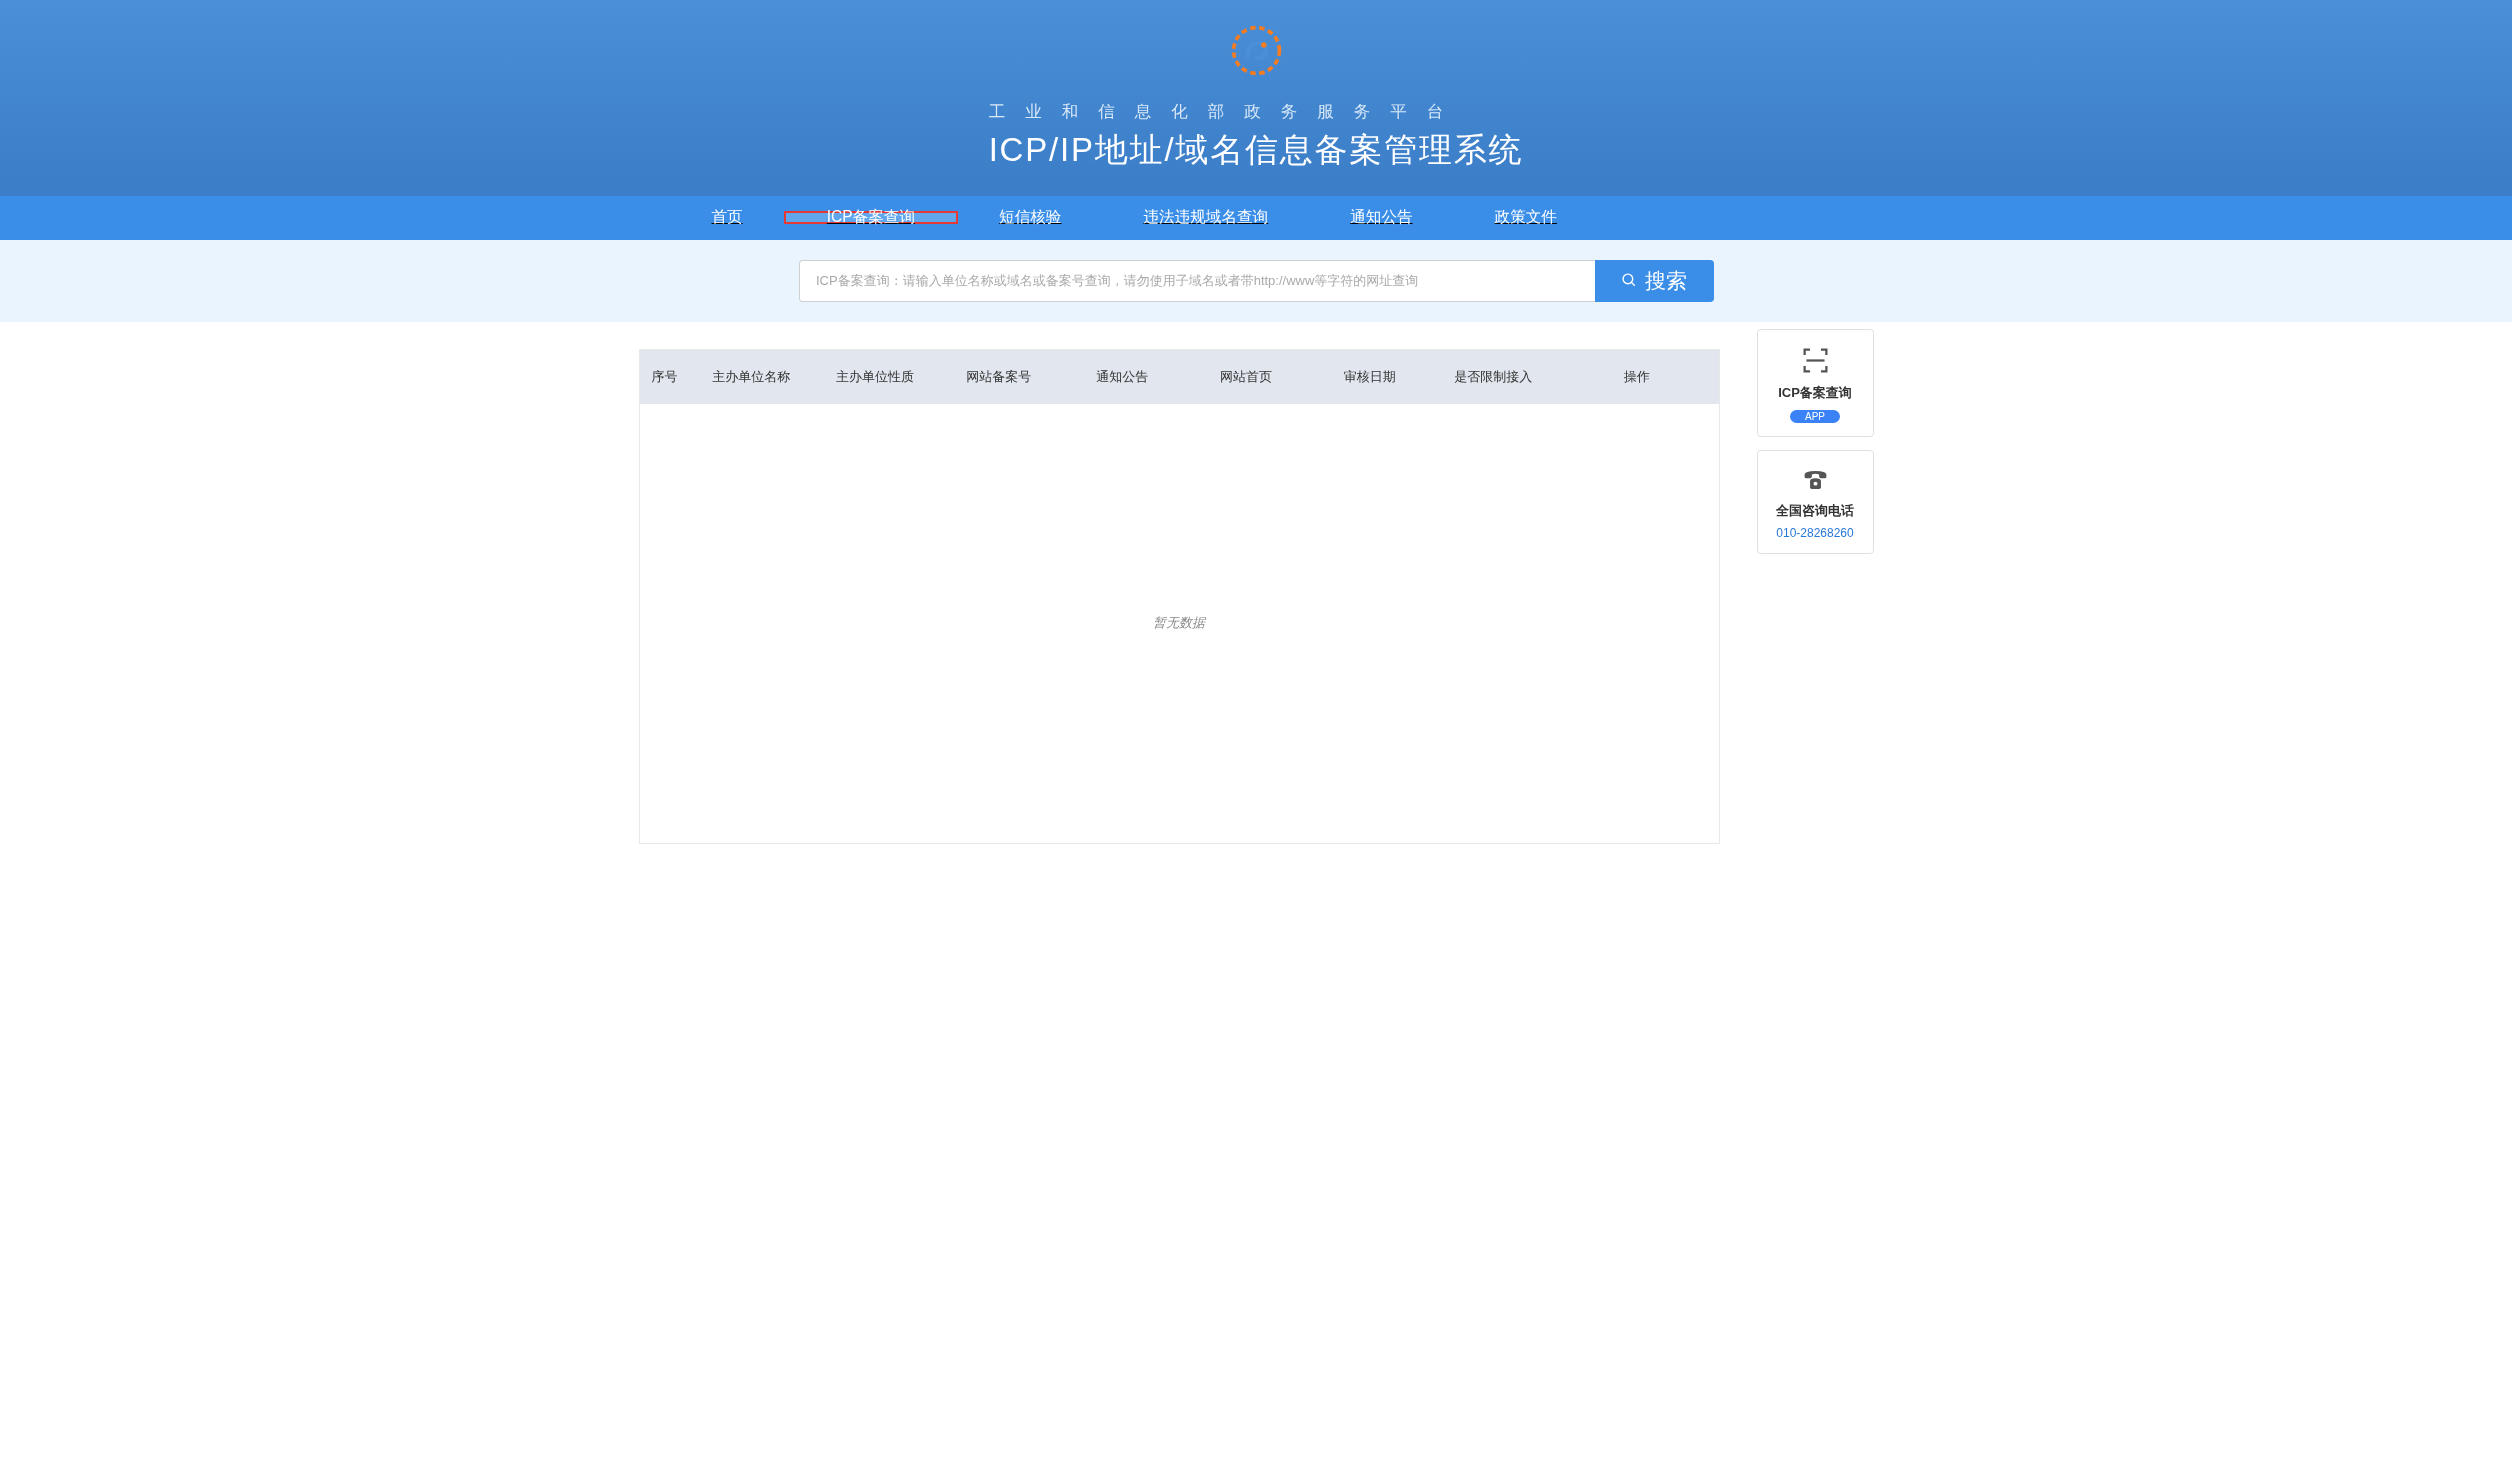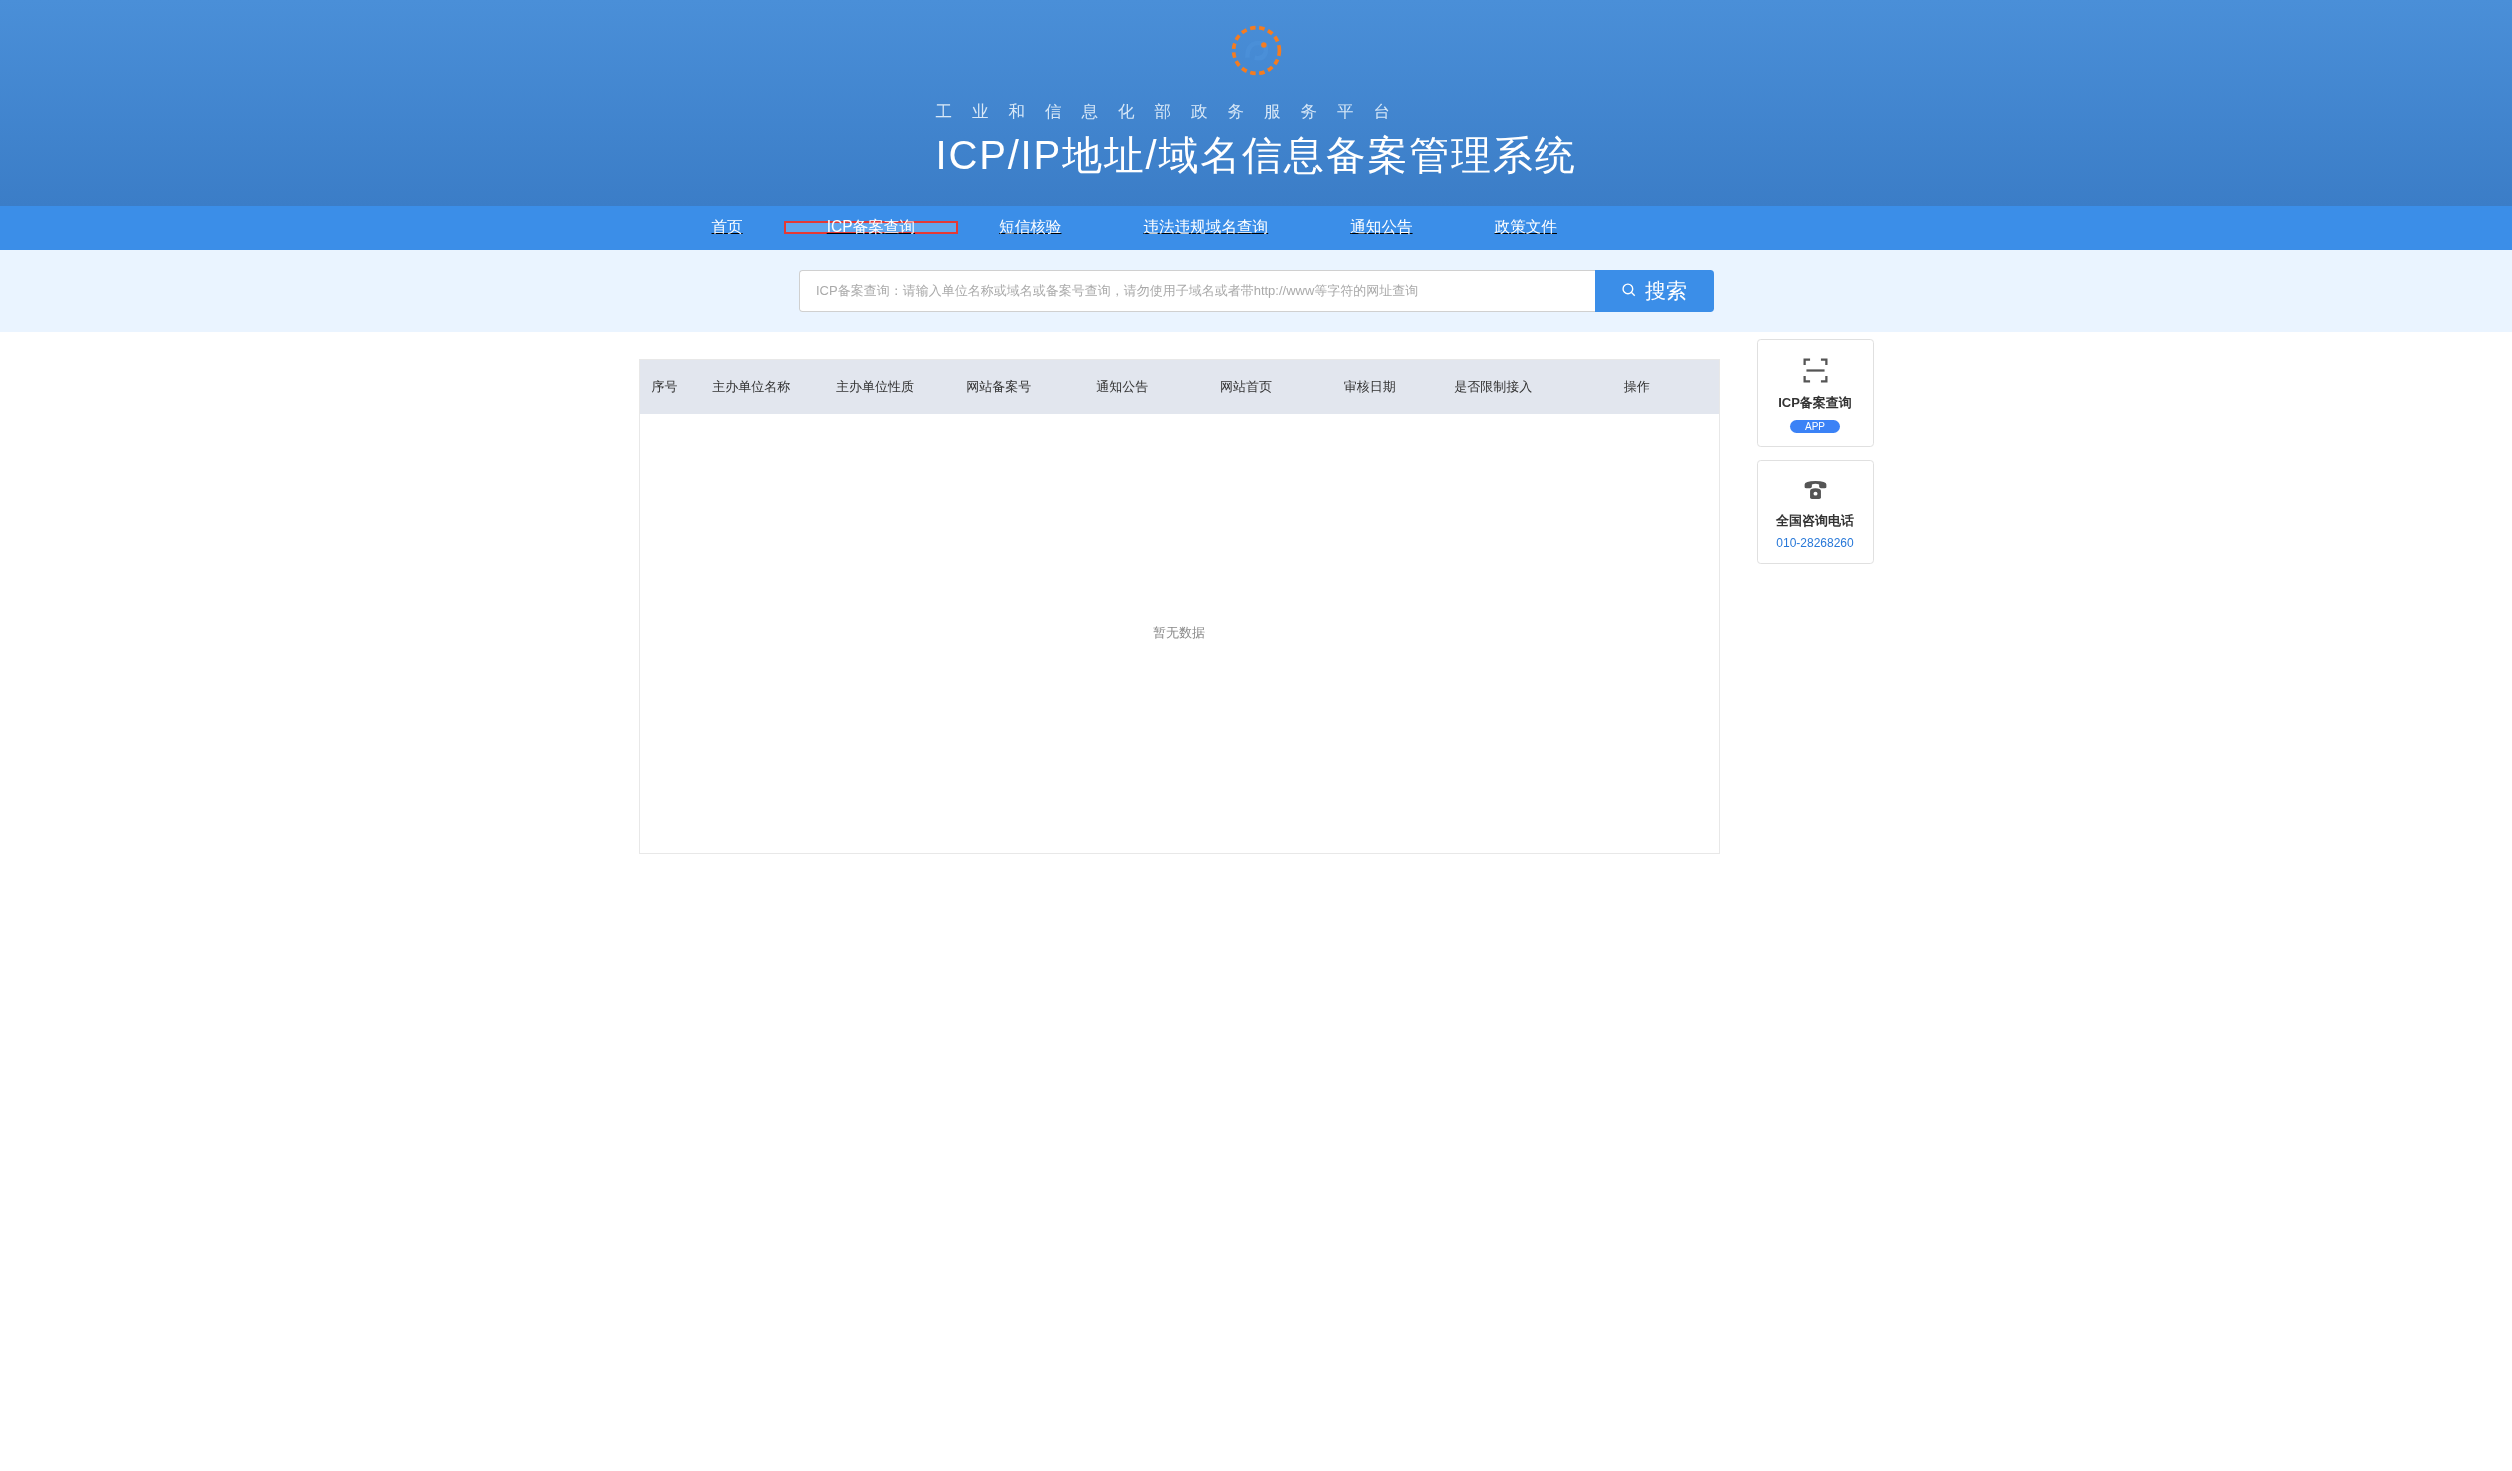--- a/index.html
+++ b/index.html
@@ -28,21 +28,21 @@
       flex-shrink: 0;
     }
     .header-text { color: #fff; }
     .header-subtitle {
       font-size: 16.5px;
       letter-spacing: 20px;
       color: #d8e8f7;
       margin-bottom: 4.6px;
     }
     .header-title {
-      font-size: 40px;
+      font-size: 33px;
       font-weight: normal;
       letter-spacing: 1.8px;
     }
     
     .nav {
       background: #3b8ee8;
       height: 44px;
     }
     .nav-inner {
       max-width: 1281px;
@@ -142,20 +142,21 @@
     .th:nth-child(7) { flex: 1.1; }
     .th:nth-child(8) { flex: 1.1; }
     .th:nth-child(9) { flex: 1.5; }
     
     .table-body {
       min-height: 439px;
       display: flex;
       align-items: center;
       justify-content: center;
       background: #fff;
+      font-style: italic;
     }
     .empty-text { color: #888; font-size: 13px; }
     
     .sidebar {
       width: 117px;
       flex-shrink: 0;
       margin-top: 7.3px;
     }
     .side-card {
       border: 0.9px solid #e0e0e0;

